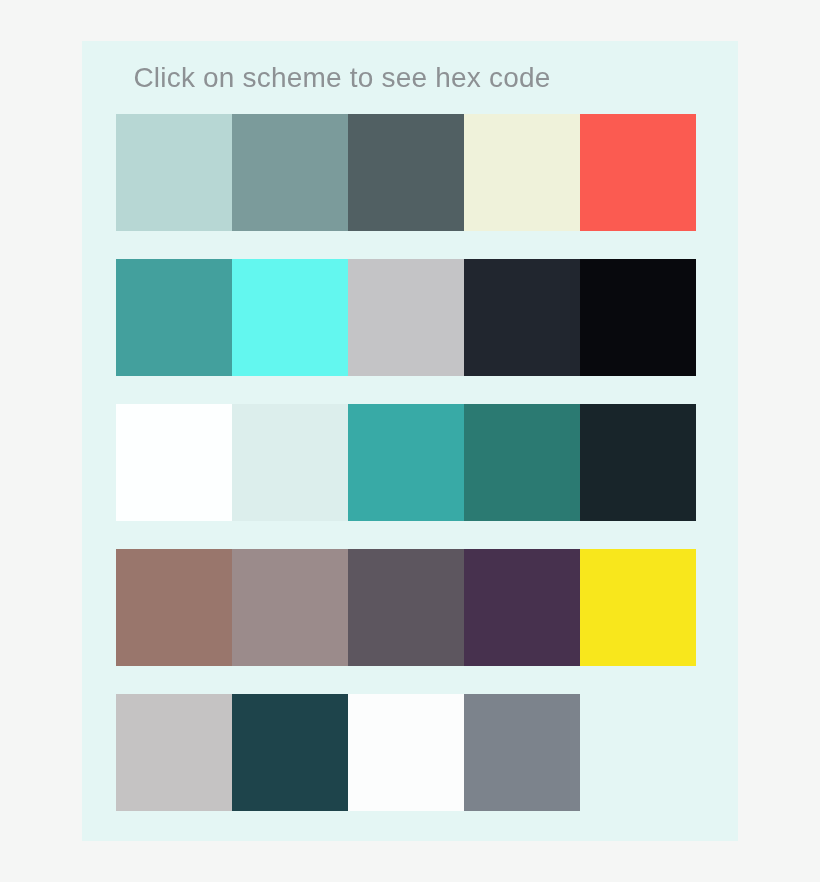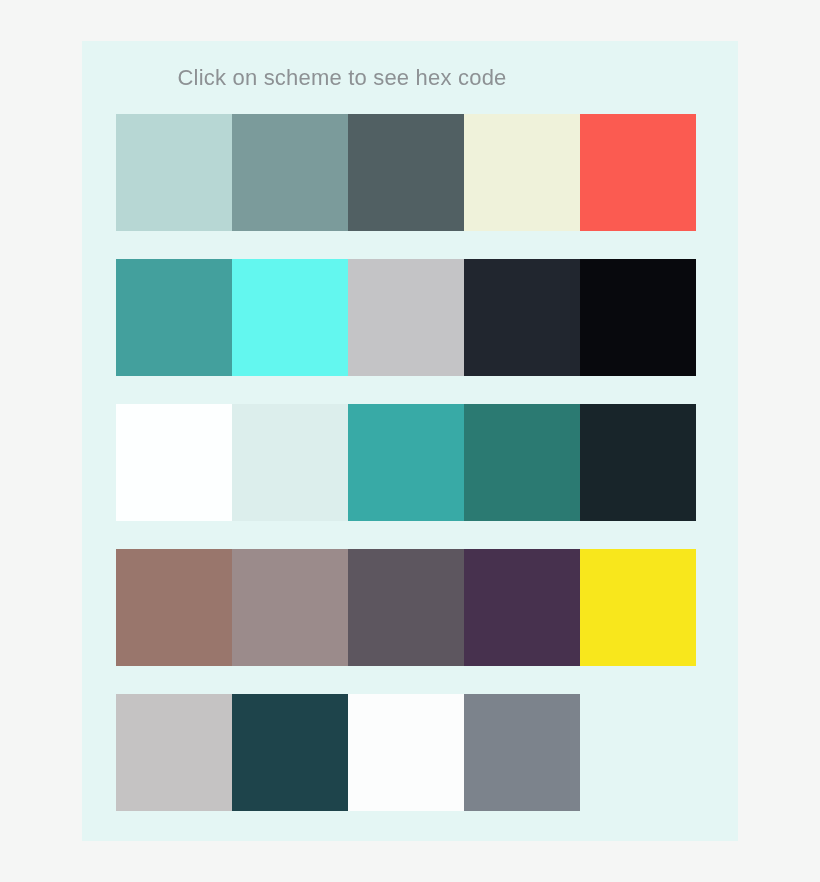--- a/index.html
+++ b/index.html
@@ -28,21 +28,21 @@
     background: #e4f6f4;
     box-sizing: border-box;
   }
   .card-title {
     position: absolute;
     left: 0;
     top: 22px;
     width: 520px;
     text-align: center;
     font-family: "Liberation Sans", sans-serif;
-    font-size: 22px;
+    font-size: 28px;
     font-weight: 400;
     color: #8d9194;
     letter-spacing: 0.2px;
     line-height: 30px;
     white-space: nowrap;
   }
   .schemes {
     position: absolute;
     left: 34px;
     top: 73px;

